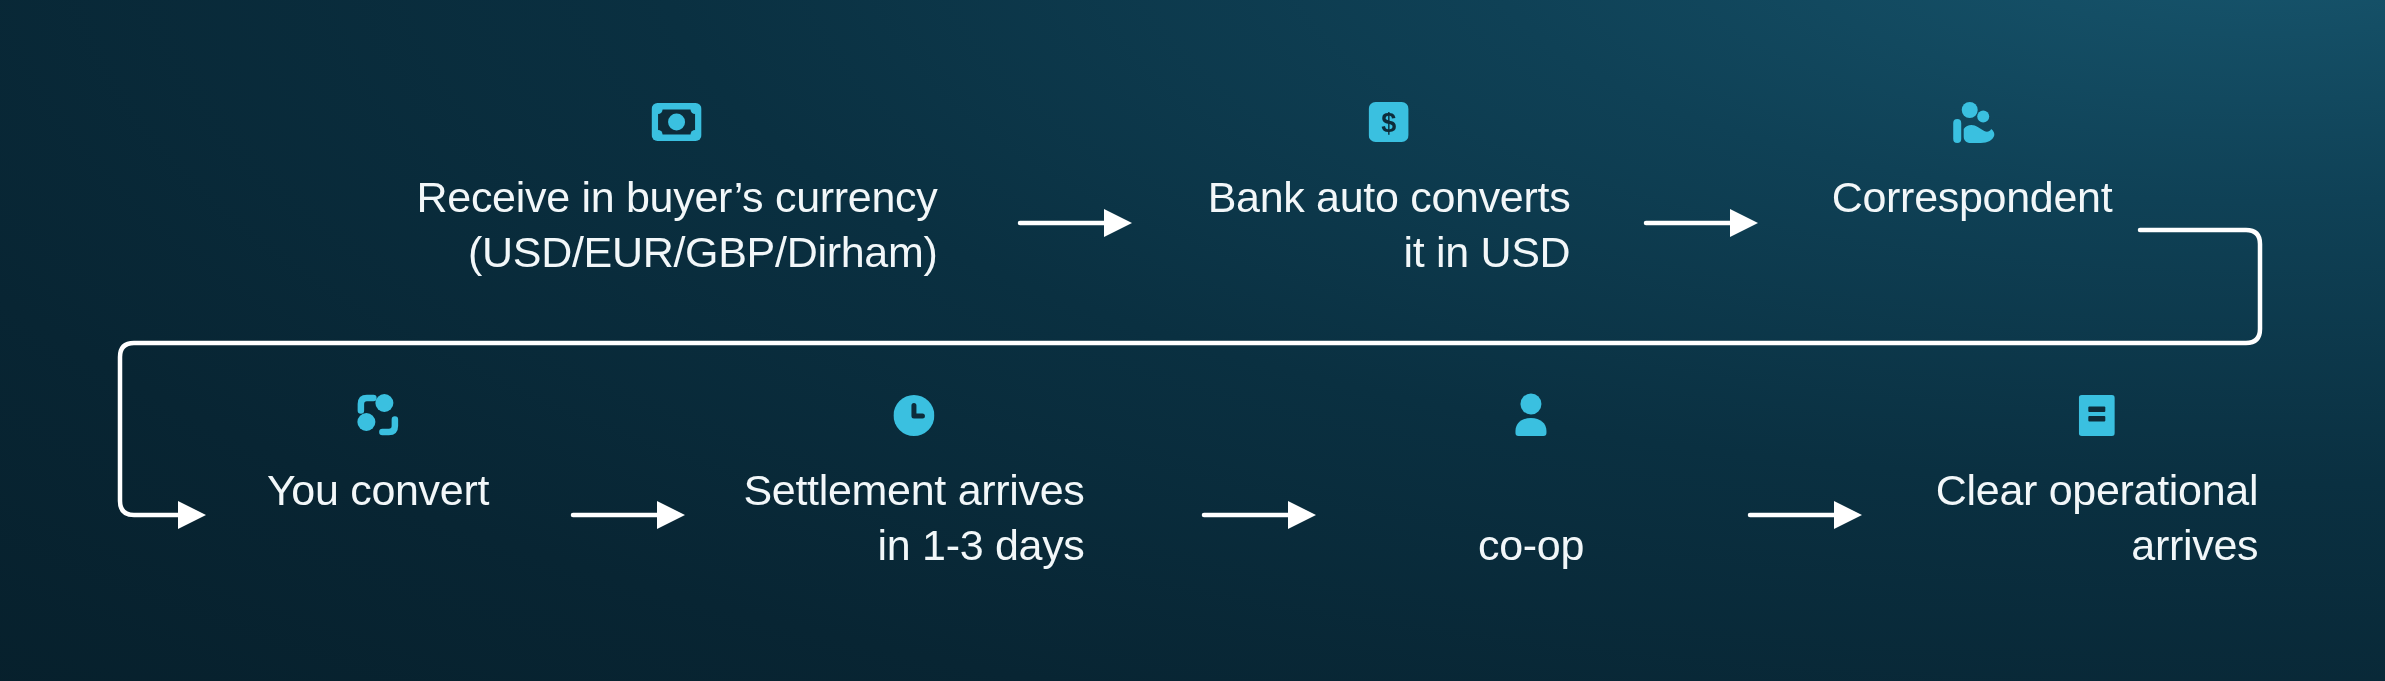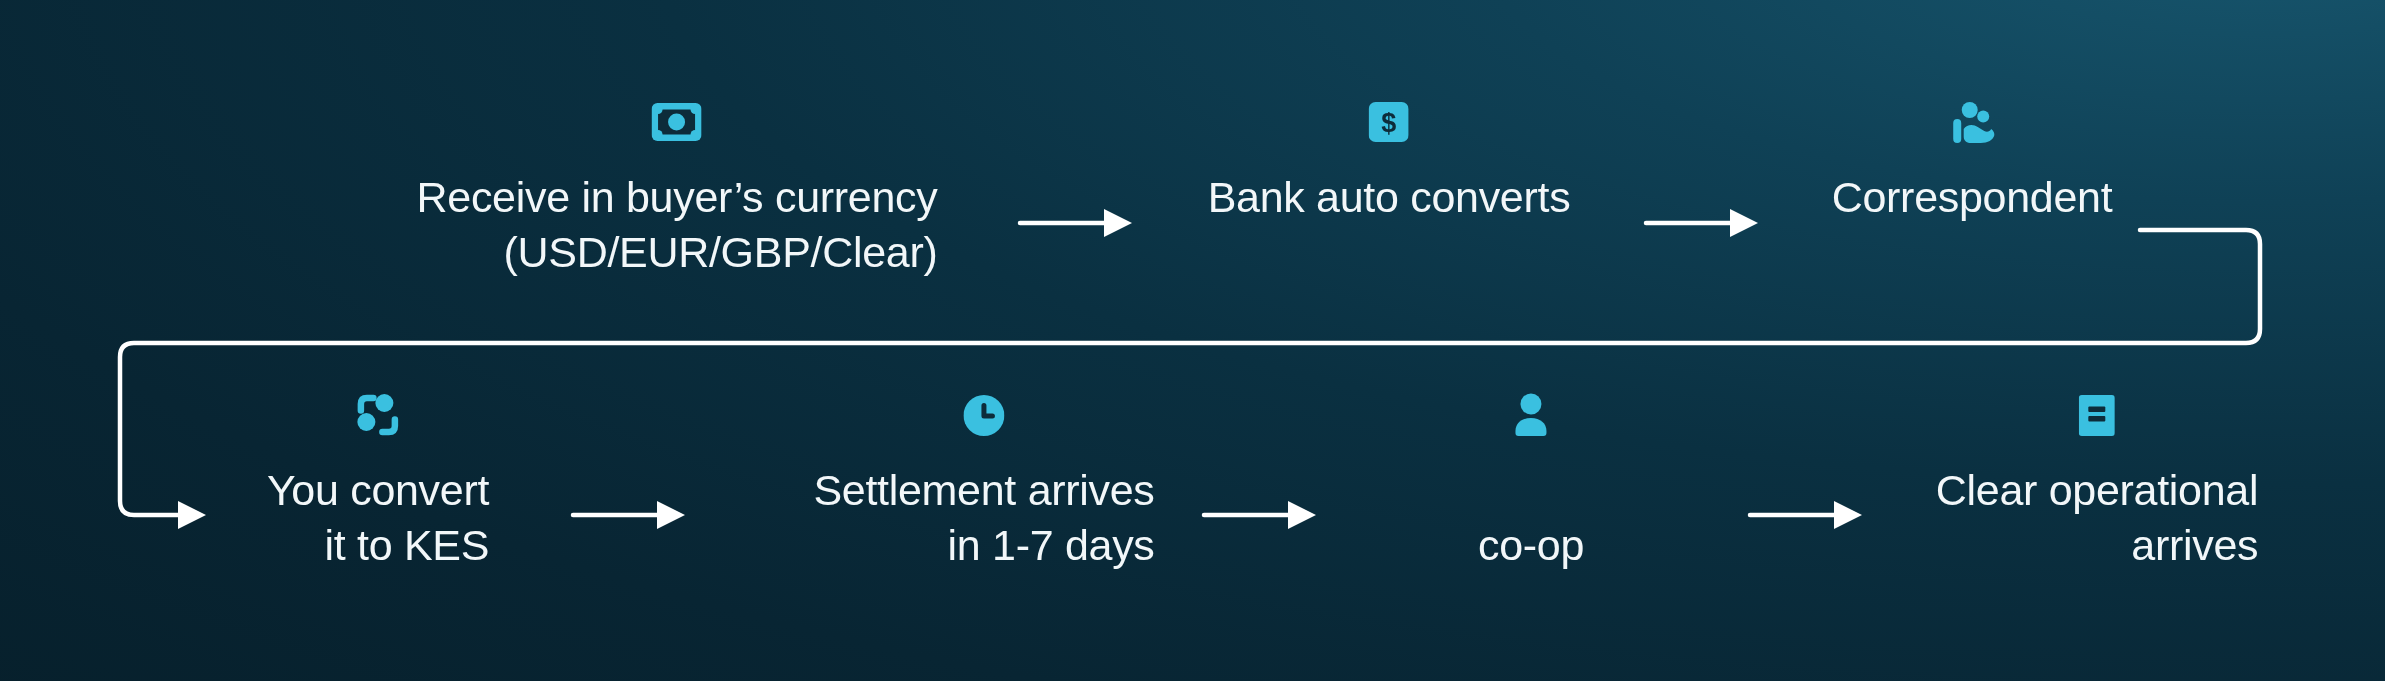--- a/index.html
+++ b/index.html
@@ -70,33 +70,34 @@
         <rect x="6.5" y="6.5" width="37" height="25" fill="#0d2c3a"></rect>
         <circle cx="6.5" cy="6.5" r="4.5" fill="#3ac0e0"></circle>
           <circle cx="43.5" cy="6.5" r="4.5" fill="#3ac0e0"></circle>
         <circle cx="6.5" cy="31.5" r="4.5" fill="#3ac0e0"></circle>
           <circle cx="43.5" cy="31.5" r="4.5" fill="#3ac0e0"></circle>
         <circle cx="25" cy="19" r="8.5" fill="#3ac0e0"></circle>
       </svg>
     </div>
     <div class="label">
       <span>Receive in buyer’s currency</span><br>
-      <span>(USD/EUR/GBP/Clear)</span>
+      <span>(USD/EUR/GBP/Dirham)</span>
     </div>
   </div>
 
   <div class="step r1" style="left:1389px">
     <div class="icon">
       <svg width="40" height="40" viewBox="0 0 40 40">
         <rect x="0" y="0" width="40" height="40" rx="7" fill="#3ac0e0"></rect>
         <text x="20" y="29.5" text-anchor="middle" font-family="Liberation Sans, sans-serif" font-size="27" font-weight="bold" fill="#0d2c3a">$</text>
       </svg>
     </div>
     <div class="label">
       <span>Bank auto converts</span><br>
+      <span>it in USD</span>
     </div>
   </div>
 
   <div class="step r1" style="left:1972px">
     <div class="icon">
       <svg width="48" height="46" viewBox="0 0 48 46">
         <circle cx="22" cy="11" r="8" fill="#3ac0e0"></circle>
         <circle cx="35.5" cy="17.5" r="6" fill="#3ac0e0"></circle>
         <rect x="5.5" y="20" width="8" height="24" rx="4" fill="#3ac0e0"></rect>
         <path fill="#3ac0e0" d="M16 30 C19 25 26 25 30 28 L36.5 32 C39.5 33.5 42 32.5 43.5 30
@@ -112,34 +113,33 @@
     <div class="icon">
       <svg width="44" height="44" viewBox="0 0 44 44">
         <circle cx="28.5" cy="10" r="9" fill="#3ac0e0"></circle>
         <circle cx="10.5" cy="29" r="9" fill="#3ac0e0"></circle>
         <path d="M5 17.5 V11 Q5 5 11 5 H17.5" stroke="#3ac0e0" stroke-width="6.5" fill="none" stroke-linecap="round"></path>
         <path d="M39 26.5 V33 Q39 39 33 39 H26.5" stroke="#3ac0e0" stroke-width="6.5" fill="none" stroke-linecap="round"></path>
       </svg>
     </div>
     <div class="label">
       <span>You convert</span><br>
-      <span>it to KES</span>
     </div>
   </div>
 
-  <div class="step r2" style="left:984px">
+  <div class="step r2" style="left:914px">
     <div class="icon">
       <svg width="41" height="41" viewBox="0 0 41 41">
         <circle cx="20.5" cy="20.5" r="20.5" fill="#3ac0e0"></circle>
         <path d="M20.5 10.5 V21 H29" stroke="#0d2c3a" stroke-width="5" fill="none" stroke-linecap="round" stroke-linejoin="round"></path>
       </svg>
     </div>
     <div class="label">
       <span>Settlement arrives</span><br>
-      <span>in 1-7 days</span>
+      <span>in 1-3 days</span>
     </div>
   </div>
 
   <div class="step r2" style="left:1531px">
     <div class="icon">
       <svg width="40" height="44" viewBox="0 0 40 44">
         <circle cx="20" cy="11" r="10.5" fill="#3ac0e0"></circle>
         <path fill="#3ac0e0" d="M20 25 C10.5 25 4.5 30.5 4.5 38 L4.5 40 Q4.5 43 7.5 43 L32.5 43 Q35.5 43 35.5 40 L35.5 38 C35.5 30.5 29.5 25 20 25 Z"></path>
       </svg>
     </div>

